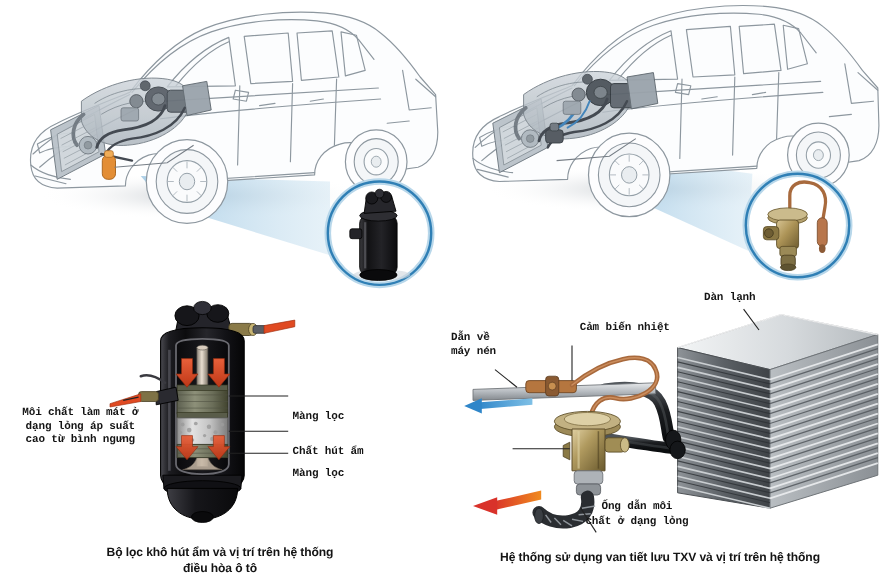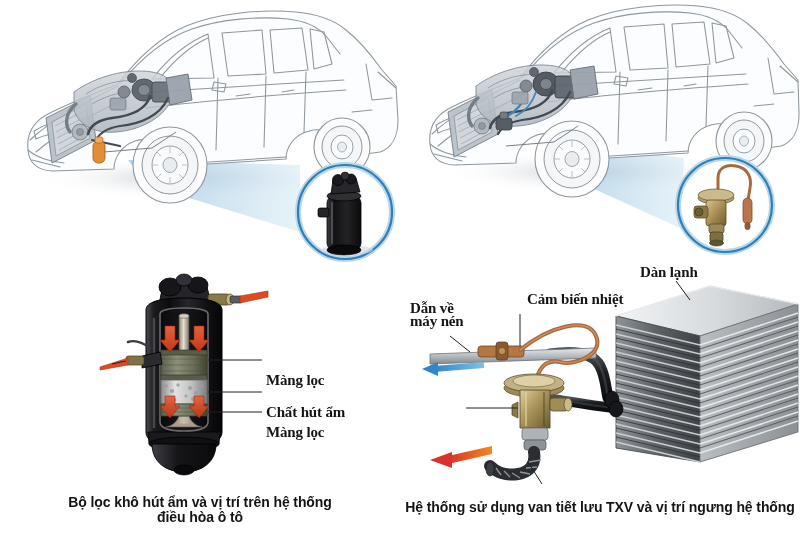--- a/index.html
+++ b/index.html
@@ -17,33 +17,33 @@
   #stage {
     position: relative;
     width: 800px; height: 534px;
     background: #ffffff;
   }
   .panel { position: absolute; }
 
   
   .lbl {
     position: absolute;
-    font-family: Liberation Serif, serif;
-    font-size: 15px;
+    font-family: Liberation Mono, monospace;
+    font-size: 10px;
     line-height: 12.5px;
     font-weight: 700;
     color: #141414;
     white-space: pre-line;
     letter-spacing: -0.15px;
   }
   .caption {
     position: absolute;
     width: 100%;
     text-align: center;
-    font-size: 14px;
+    font-size: 11px;
     line-height: 15px;
     font-weight: 700;
     color: #141414;
     white-space: pre-line;
     letter-spacing: -0.1px;
   }
 
   svg { display:block; overflow: visible; }
   .nofill { fill: none; }
 </style>
@@ -489,20 +489,23 @@
 
       <g stroke="#222" stroke-width="1">
         <line x1="208" y1="94" x2="262" y2="94"></line>
         <line x1="208" y1="126" x2="262" y2="126"></line>
         <line x1="208" y1="146" x2="262" y2="146"></line>
         <line x1="126" y1="95" x2="112" y2="98"></line>
       </g>
     </svg>
 
 
+    <div class="lbl" style="left:12px;top:104px;width:122px;text-align:center;">Môi chất làm mát ở
+dạng lỏng áp suất
+cao từ bình ngưng</div>
 
     <div class="lbl" style="left:266px;top:108px;">Màng lọc</div>
 
     <div class="lbl" style="left:266px;top:140px;">Chất hút ẩm</div>
 
     <div class="lbl" style="left:266px;top:160px;">Màng lọc</div>
 
     <div class="caption" style="left:0;top:229px;">Bộ lọc khô hút ẩm và vị trí trên hệ thống
 điều hòa ô tô</div>
   </div>
@@ -701,17 +704,19 @@
     </svg>
 
     <div class="lbl" style="left:240px;top:0px;">Dàn lạnh</div>
 
     <div class="lbl" style="left:104px;top:27px;margin-left:23px;">Cảm biến nhiệt</div>
 
     <div class="lbl" style="left:10px;top:36px;width:60px;">Dẫn về
 máy nén</div>
 
 
-
-    <div class="caption" style="left:0;top:234px;">Hệ thống sử dụng van tiết lưu TXV và vị trí ngưng hệ thống</div>
+    <div class="lbl" style="left:124px;top:190px;width:110px;text-align:center;">Ống dẫn môi
+chất ở dạng lỏng</div>
+
+    <div class="caption" style="left:0;top:234px;">Hệ thống sử dụng van tiết lưu TXV và vị trí trên hệ thống</div>
   </div>
 
 </div>
 
 </body></html>

